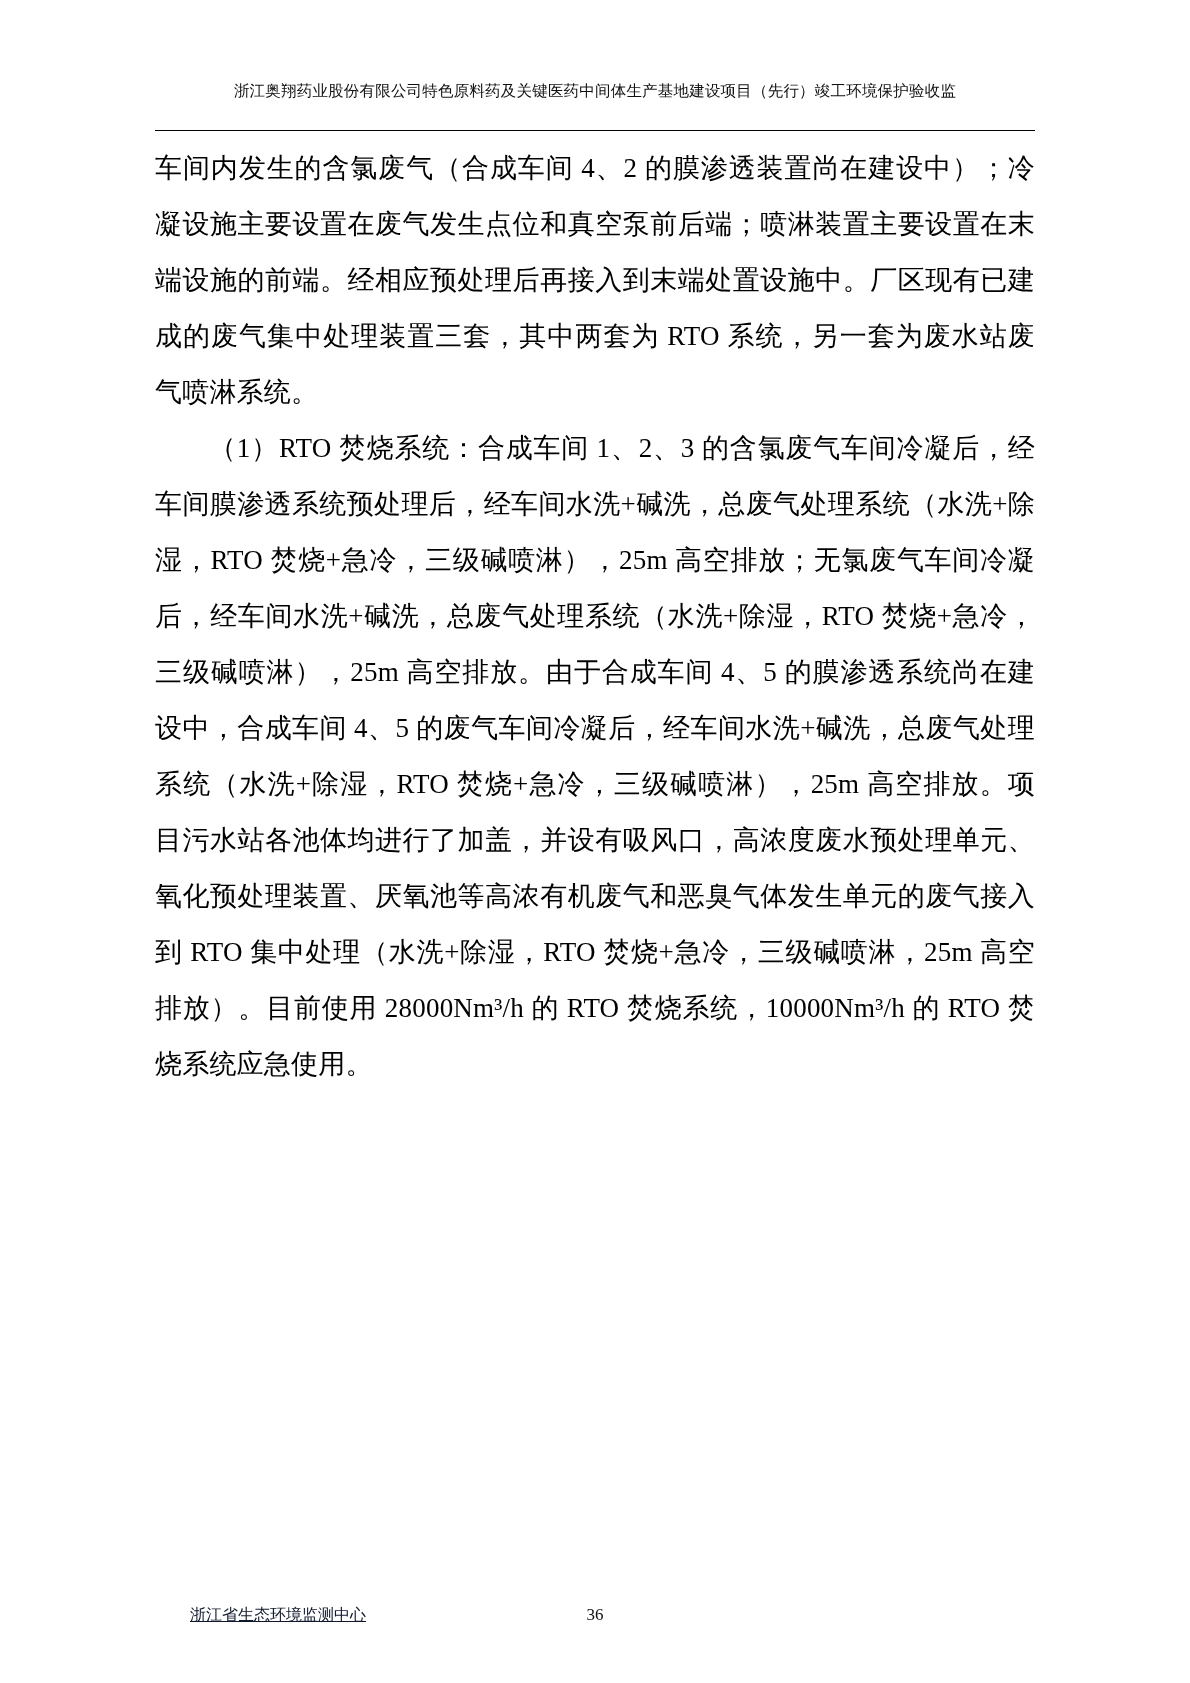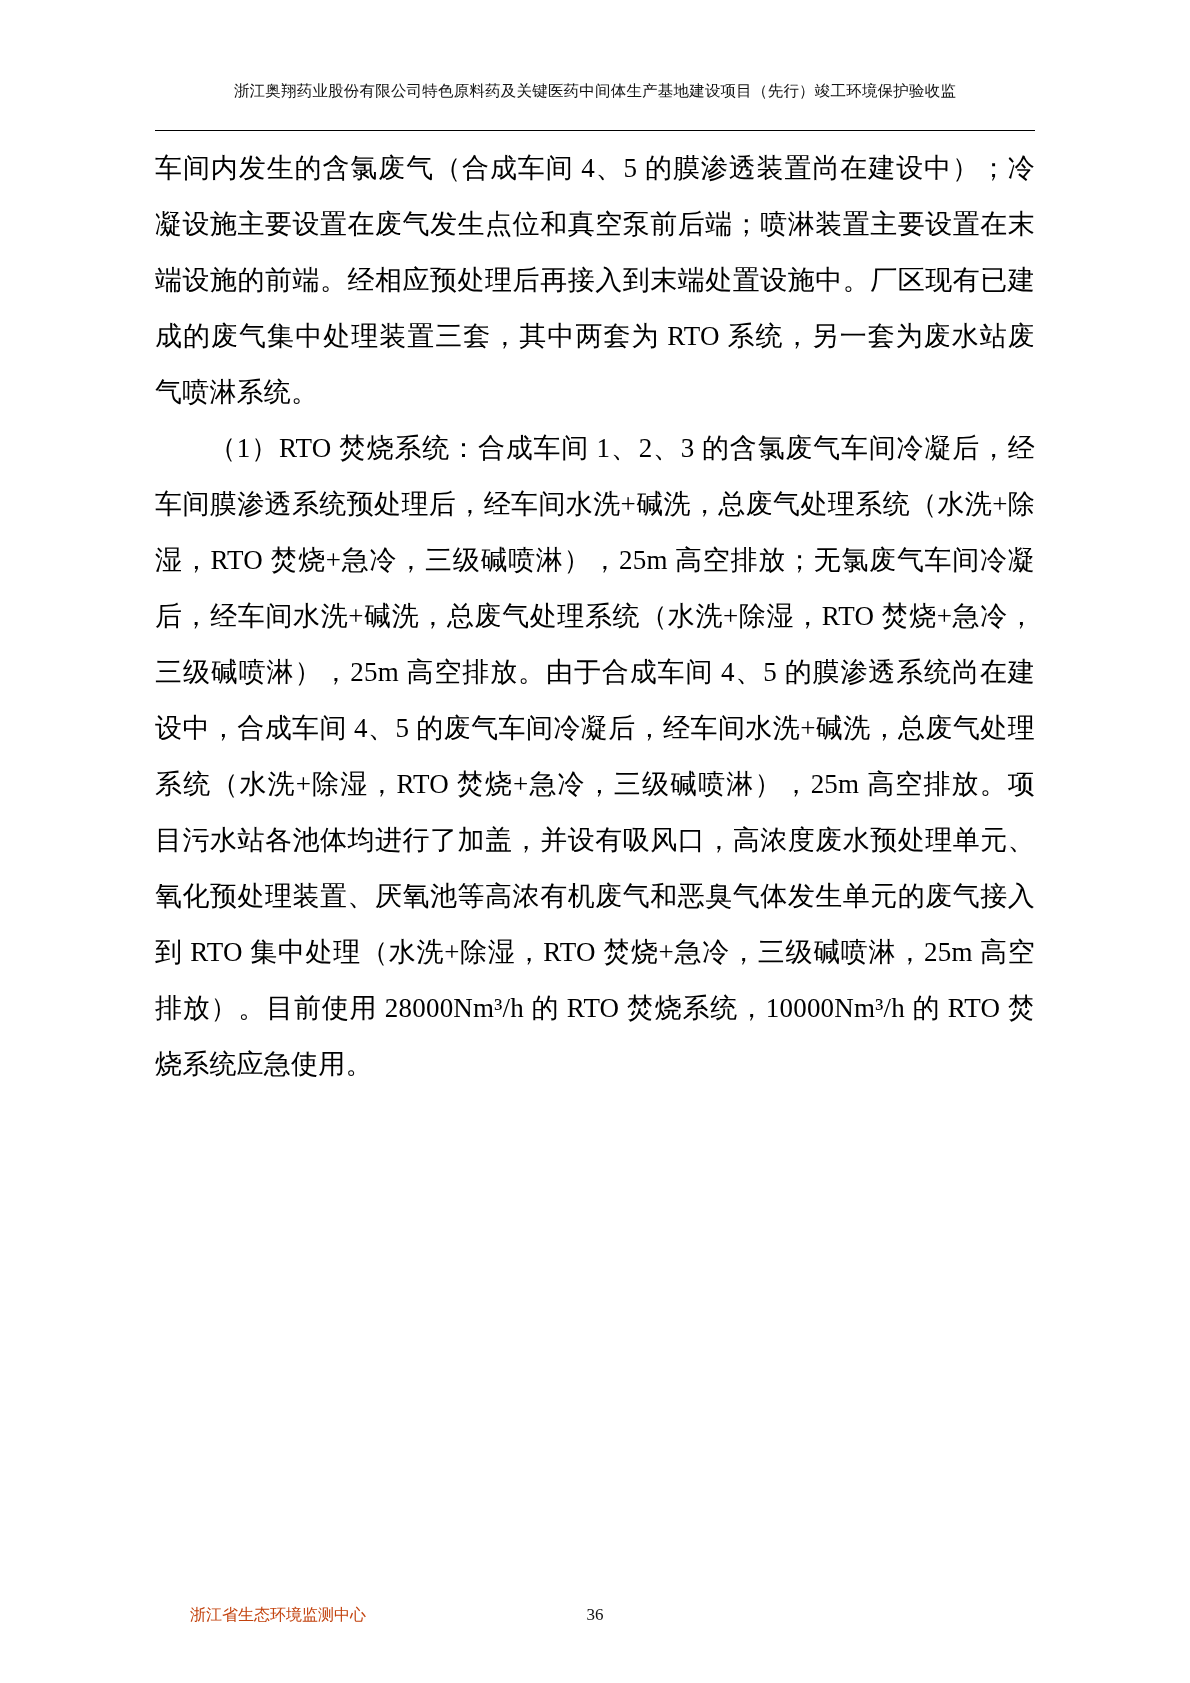--- a/index.html
+++ b/index.html
@@ -61,21 +61,22 @@
     bottom: 54px;
     left: 155px;
     width: 880px;
     height: 24px;
   }
   .footer-left {
     position: absolute;
     left: 35px;
     top: 0;
     font-size: 16px;
-    color: #c2410c;
+    color: #0f172a;
+    text-decoration: underline;
   }
   .footer-center {
     position: absolute;
     left: 0;
     right: 0;
     top: 0;
     text-align: center;
     font-size: 17px;
     color: #111111;
   }
@@ -85,21 +86,21 @@
 
 <div class="page">
 
   <div class="header-block">
     <div class="header-line">浙江奥翔药业股份有限公司特色原料药及关键医药中间体生产基地建设项目（先行）竣工环境保护验收监</div>
   </div>
 
   <div class="header-rule"></div>
 
   <div class="content">
-    <p class="para">车间内发生的含氯废气（合成车间 4、5 的膜渗透装置尚在建设中）；冷凝设施主要设置在废气发生点位和真空泵前后端；喷淋装置主要设置在末端设施的前端。经相应预处理后再接入到末端处置设施中。厂区现有已建成的废气集中处理装置三套，其中两套为 RTO 系统，另一套为废水站废气喷淋系统。</p>
+    <p class="para">车间内发生的含氯废气（合成车间 4、2 的膜渗透装置尚在建设中）；冷凝设施主要设置在废气发生点位和真空泵前后端；喷淋装置主要设置在末端设施的前端。经相应预处理后再接入到末端处置设施中。厂区现有已建成的废气集中处理装置三套，其中两套为 RTO 系统，另一套为废水站废气喷淋系统。</p>
     <p class="para indent">（1）RTO 焚烧系统：合成车间 1、2、3 的含氯废气车间冷凝后，经车间膜渗透系统预处理后，经车间水洗+碱洗，总废气处理系统（水洗+除湿，RTO 焚烧+急冷，三级碱喷淋），25m 高空排放；无氯废气车间冷凝后，经车间水洗+碱洗，总废气处理系统（水洗+除湿，RTO 焚烧+急冷，三级碱喷淋），25m 高空排放。由于合成车间 4、5 的膜渗透系统尚在建设中，合成车间 4、5 的废气车间冷凝后，经车间水洗+碱洗，总废气处理系统（水洗+除湿，RTO 焚烧+急冷，三级碱喷淋），25m 高空排放。项目污水站各池体均进行了加盖，并设有吸风口，高浓度废水预处理单元、氧化预处理装置、厌氧池等高浓有机废气和恶臭气体发生单元的废气接入到 RTO 集中处理（水洗+除湿，RTO 焚烧+急冷，三级碱喷淋，25m 高空排放）。目前使用 28000Nm³/h 的 RTO 焚烧系统，10000Nm³/h 的 RTO 焚烧系统应急使用。</p>
   </div>
 
   <div class="footer">
     <span class="footer-left">浙江省生态环境监测中心</span>
     <span class="footer-center">36</span>
   </div>
 
 </div>
 

